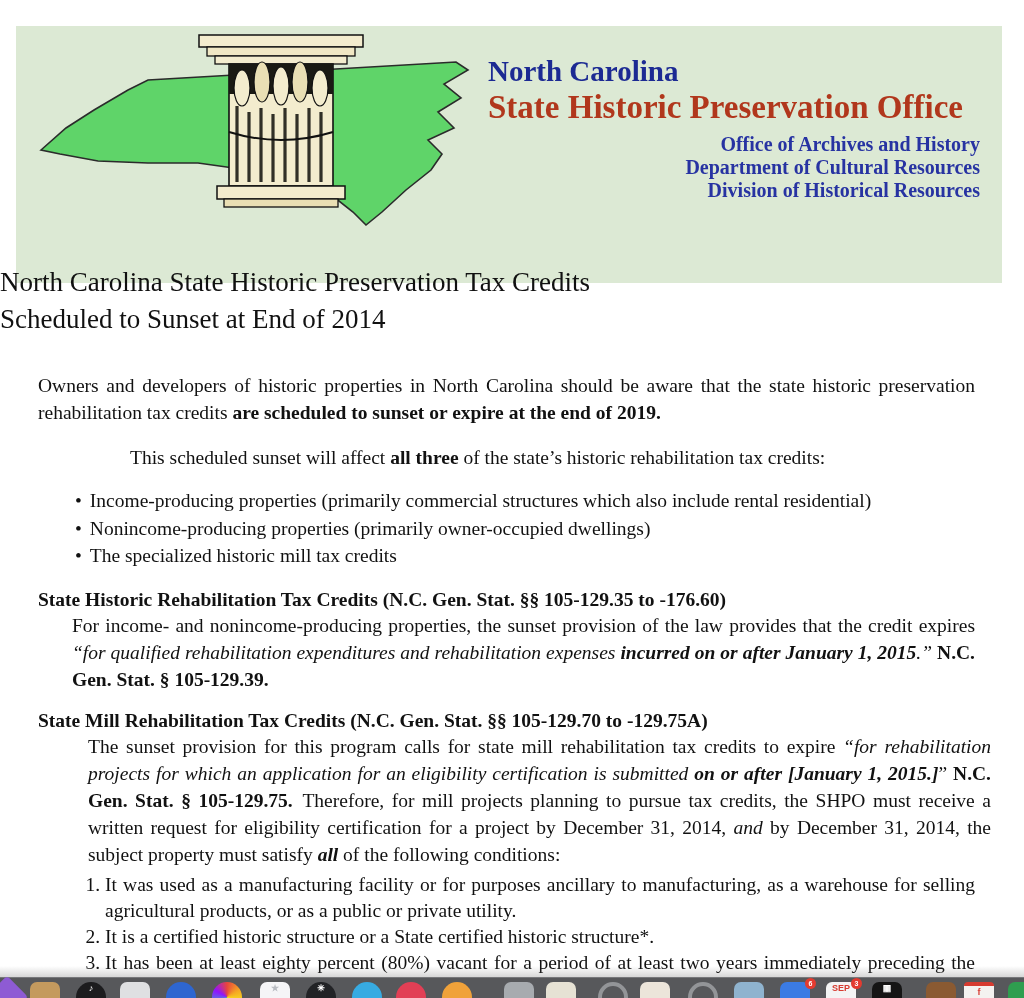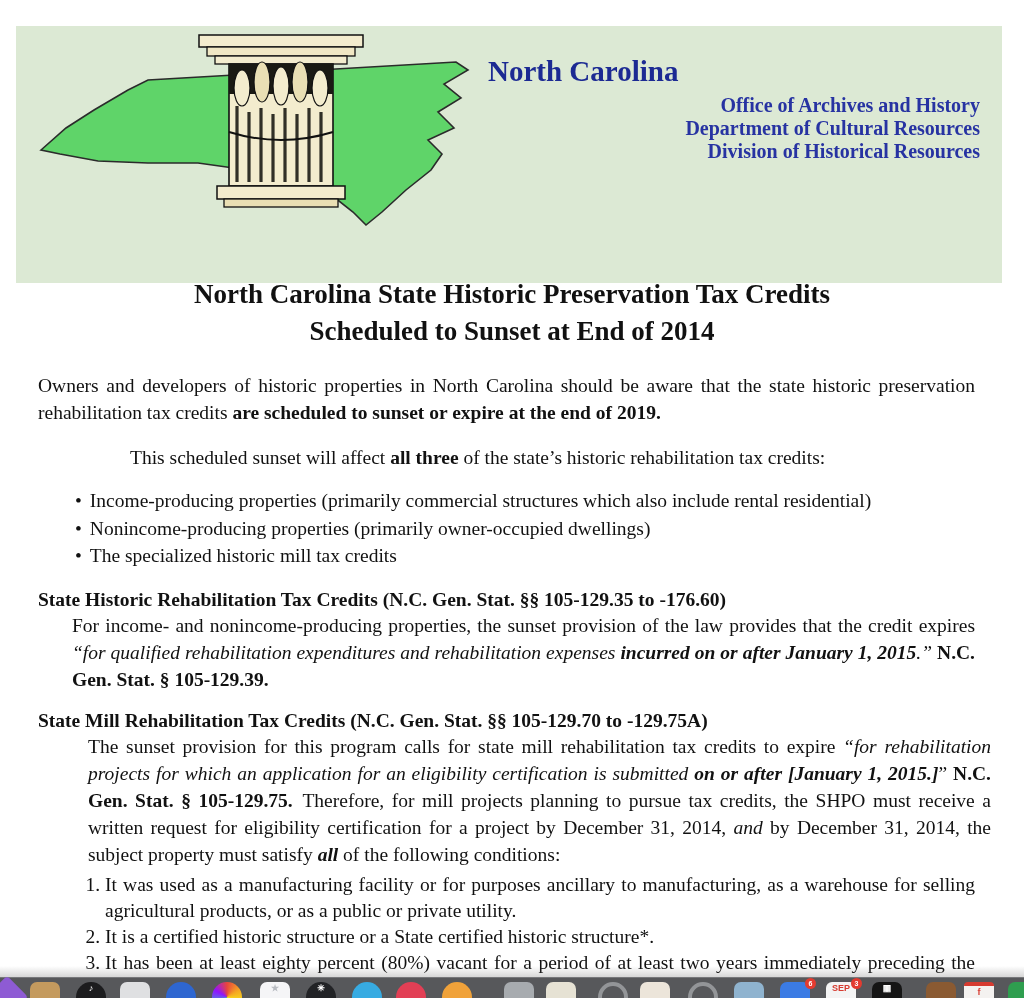--- a/index.html
+++ b/index.html
@@ -10,22 +10,22 @@
   .banner { position:absolute; left:16px; top:26px; width:986px; height:257px;
             background:#dce9d4; }
   .logo-wrap { position:absolute; left:20px; top:6px; width:444px; height:198px; }
   .hdr-text { position:absolute; left:472px; right:22px; top:0; }
   .hdr-line1 { margin-top:30px; font-weight:bold; font-size:29px; line-height:30px; color:#1c2a93; }
   .hdr-line2 { margin-top:3px;  font-weight:bold; font-size:33px; line-height:36px; color:#b1371c; }
   .hdr-subs  { margin-top:8px; text-align:right; }
   .hdr-sub   { font-weight:bold; font-size:20px; line-height:23px; color:#2733a2; }
 
   
-  .doc-title { position:absolute; top:276px; left:0; width:1024px; text-align:center;
-               font-weight:bold; font-size:27px; line-height:37px; }
+  .doc-title { position:absolute; top:264px; left:0; width:1024px; 
+               font-weight:normal; font-size:27px; line-height:37px; }
   .para { position:absolute; font-size:19.5px; line-height:27px; text-align:justify; }
   .p-intro  { top:372px; left:38px;  width:937px; }
   .p-affect { top:444px; left:38px;  width:937px; text-indent:92px; text-align:left; }
   .bullets  { top:487px; left:75px;  width:900px; position:absolute; list-style:none;
               font-size:19.5px; line-height:27.5px; }
   .bullets li::before { content:"\2022"; margin-right:8px; }
   .sec-head { position:absolute; left:38px; width:937px; font-weight:bold; font-size:19.5px; line-height:25px; }
   .h-sec1 { top:587px; }
   .p-sec1 { top:612px; left:72px; width:903px; }
   .h-sec2 { top:708px; }
@@ -92,20 +92,21 @@
         <line x1="285" y1="80" x2="285" y2="150"></line>
       </g>
       <path d="M193,100 q52,16 104,0" fill="none" stroke="#111" stroke-width="2"></path>
 
       <rect x="181" y="154" width="128" height="13" fill="#f3ecce" stroke="#111" stroke-width="1.5"></rect>
       <rect x="188" y="167" width="114" height="8" fill="#e9dfb4" stroke="#111" stroke-width="1.3"></rect>
     </svg>
   </div>
   <div class="hdr-text">
     <div class="hdr-line1">North Carolina</div>
+    <div class="hdr-line2">State Historic Preservation Office</div>
     <div class="hdr-subs">
       <div class="hdr-sub">Office of Archives and History</div>
       <div class="hdr-sub">Department of Cultural Resources</div>
       <div class="hdr-sub">Division of Historical Resources</div>
     </div>
   </div>
 </div>
 
 <h1 class="doc-title">
   <span>North Carolina State Historic Preservation Tax Credits</span><br>

